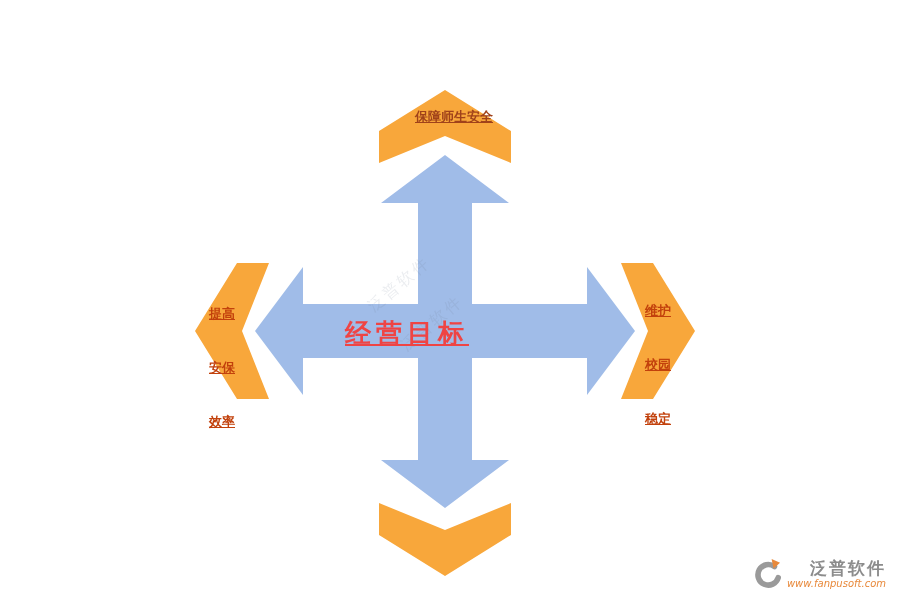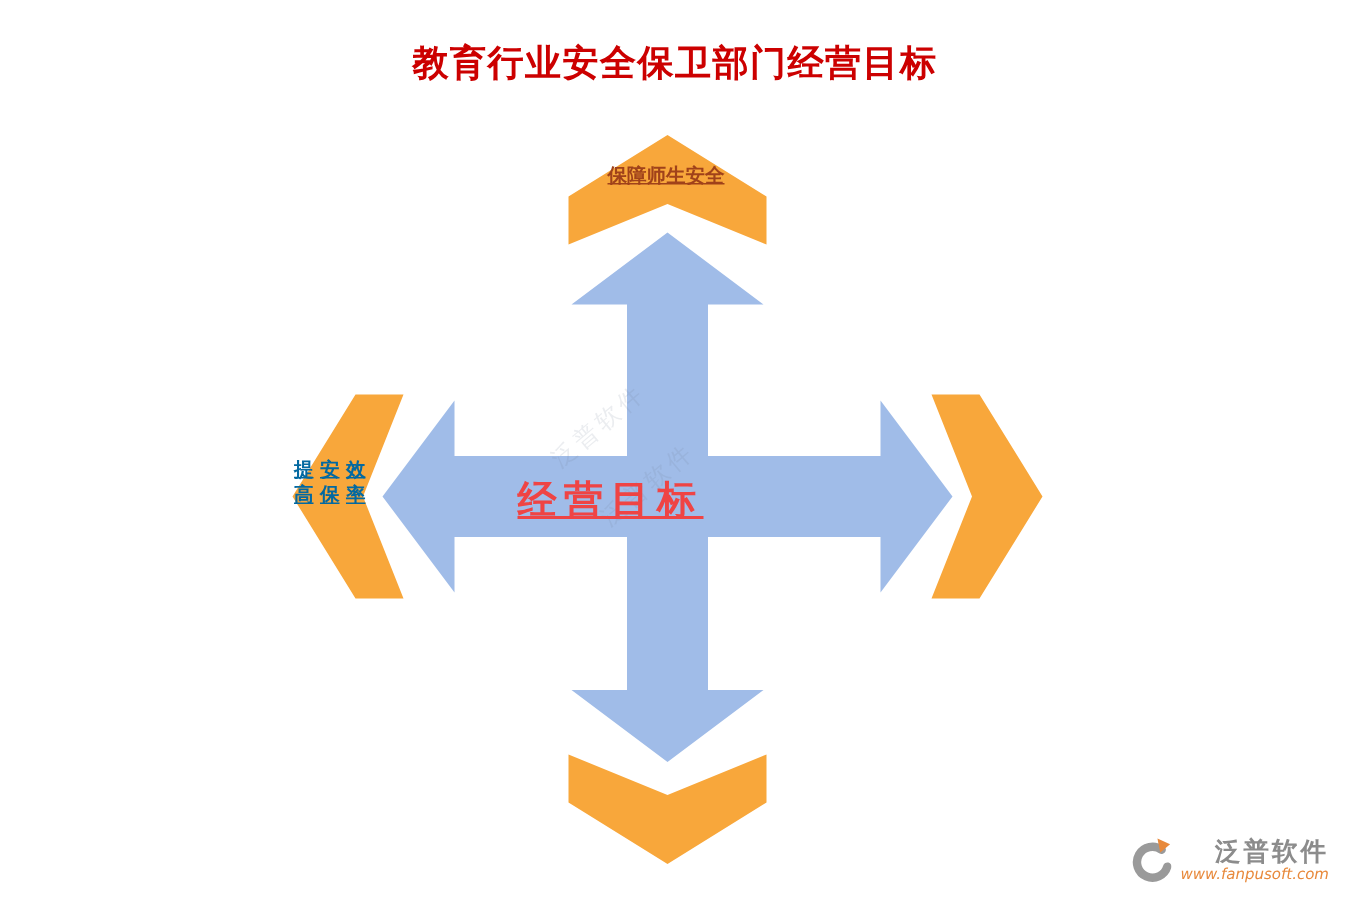--- a/index.html
+++ b/index.html
@@ -13,26 +13,26 @@
     letter-spacing:1px;
   }
   .shapes { position:absolute; left:0; top:0; width:900px; height:600px; }
   .cross  { fill:#A0BCE8; }
   .banner { fill:#F8A73B; }
 
   .label {
     position:absolute; text-align:center; color:#A0421A;
     font-size:13px; font-weight:bold; text-decoration:underline;
   }
-  .top-label    { left:374px; top:108px; width:140px; }
+  .top-label    { left:384px; top:108px; width:140px; }
   .bottom-label { left:370px; top:541px; width:150px; }
 
   .vlabel {
-    position:absolute; display:flex; flex-direction:row; align-items:center;
-    color:#0369a1; font-size:13px; font-weight:bold;
+    position:absolute; display:flex; flex-direction:column; align-items:center;
+    color:#c2410c; font-size:13px; font-weight:bold;gap:37px;
   }
   .vlabel span { text-decoration:underline; line-height:17px; }
   .left-label  { left:196px; top:305px; width:52px; }
   .right-label { left:632px; top:302px; width:52px; }
 
   .center-label {
     position:absolute; left:345px; top:316px; width:200px; text-align:left;
     font-size:26px; font-weight:bold; color:#ef4444;
     text-decoration:underline; letter-spacing:5px; white-space:nowrap;
   }
@@ -47,21 +47,20 @@
   .logo { position:absolute; right:14px; bottom:10px; display:flex; align-items:center; gap:6px; }
   .logo-text { display:flex; flex-direction:column; align-items:flex-end; }
   .brand { font-size:17px; font-weight:bold; color:#8C8C8C; letter-spacing:2px; line-height:19px; }
   .url   { font-size:10px; color:#E8893B; line-height:12px;font-style:italic; }
 </style>
 </head>
 <body>
 
 <div class="stage">
 
-  <h1 class="title">教育行业安全保卫部门经营目标</h1>
 
   <svg class="shapes" viewBox="0 0 900 600" aria-hidden="true">
     <polygon class="cross" points="445,155 509,203 472,203 472,304 587,304 587,267 635,331 587,395 587,358 472,358 472,460 509,460 445,508 381,460 418,460 418,358 303,358 303,395 255,331 303,267 303,304 418,304 418,203 381,203"></polygon>
     <polygon class="banner" points="445,90 511,131 511,163 445,136 379,163 379,131"></polygon>
     <polygon class="banner" points="445,576 511,535 511,503 445,530 379,503 379,535"></polygon>
     <polygon class="banner" points="195,331 237,263 269,263 242,331 269,399 237,399"></polygon>
     <polygon class="banner" points="695,331 653,263 621,263 648,331 621,399 653,399"></polygon>
   </svg>
 
   <div class="watermark">
@@ -73,20 +72,25 @@
 
   <div class="label top-label">保障师生安全</div>
 
 
   <div class="vlabel left-label">
     <span>提高</span>
     <span>安保</span>
     <span>效率</span>
   </div>
 
+  <div class="vlabel right-label">
+    <span>维护</span>
+    <span>校园</span>
+    <span>稳定</span>
+  </div>
 
   <div class="logo">
     <svg width="30" height="32" viewBox="0 0 32 34" aria-hidden="true">
       <path d="M25 9 A 11 11 0 1 0 29 21" fill="none" stroke="#9A9A9A" stroke-width="6" stroke-linecap="round"></path>
       <polygon points="22,1 31,5 24,11" fill="#E8893B"></polygon>
     </svg>
     <div class="logo-text">
       <div class="brand">泛普软件</div>
       <div class="url">www.fanpusoft.com</div>
     </div>

